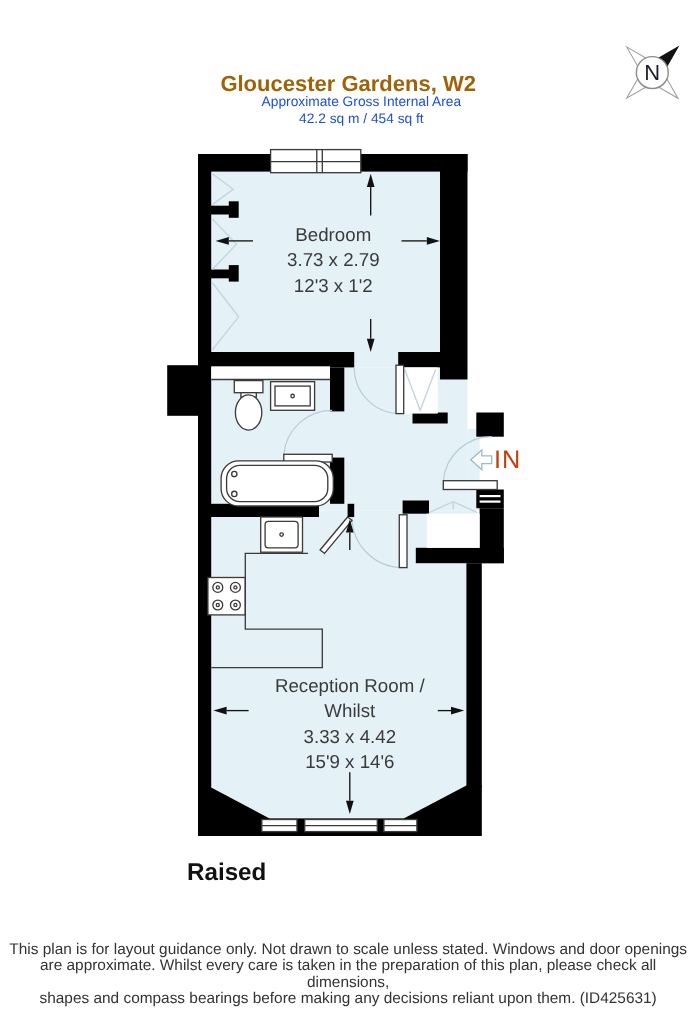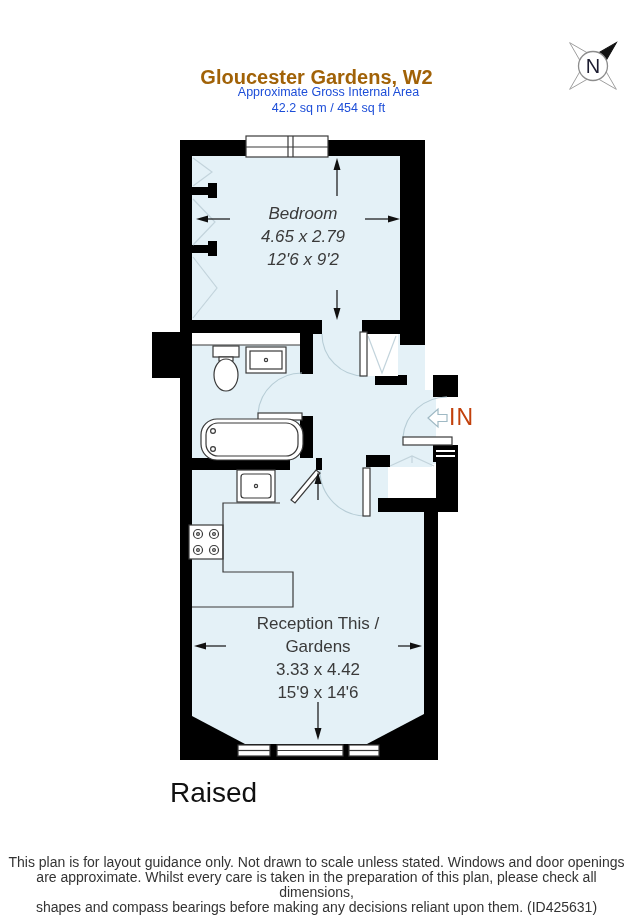--- a/index.html
+++ b/index.html
@@ -10,24 +10,24 @@
     --label:#3a3a3a;
   }
   html,body{margin:0;padding:0;background:#fff;}
   .page{position:relative;width:633px;height:922px;background:#fff;overflow:hidden;
         font-family:"Liberation Sans",sans-serif;}
   .abs{position:absolute;}
   .title{top:34px;left:0;width:100%;text-align:center;font-size:20px;font-weight:bold;color:#a16207;z-index:3;margin-top:32px;}
   .subtitle{top:84px;left:12px;width:100%;text-align:center;font-size:12.5px;line-height:16px;color:#1d4ed8;z-index:3;}
   .plan-svg{top:0;left:0;z-index:1;}
   .roomlabel{z-index:2;text-align:center;font-size:17px;line-height:23px;color:var(--label);}
-  .bedroom-label{top:202px;left:193px;width:220px;font-style:italic;}
+  .bedroom-label{top:202px;left:193px;width:220px;}
   .reception-label{top:612px;left:200px;width:236px;}
   .in-label{top:404px;left:449px;font-size:23px;color:#c2410c;z-index:2;letter-spacing:1px;}
-  .floor-label{top:776px;left:170px;font-size:28px;font-weight:normal;line-height:34px;color:#111;z-index:3;}
+  .floor-label{top:776px;left:170px;font-size:22px;font-weight:bold;line-height:34px;color:#111;z-index:3;}
   .disclaimer{top:855px;left:0;width:100%;text-align:center;font-size:14px;line-height:15px;color:#333;z-index:3;}
   .wall{fill:var(--wall);}
   .fill{fill:var(--room-fill);}
   .white{fill:#ffffff;}
   .fx{fill:#ffffff;stroke:#3a3a3a;stroke-width:1.2;}
   .thin{fill:none;stroke:#3a3a3a;stroke-width:1.2;}
   .arc{fill:none;stroke:var(--door-arc);stroke-width:1.1;}
   .chev{fill:none;stroke:var(--closet-line);stroke-width:1.2;}
   .dim{stroke:#111;stroke-width:1.2;}
   .dimhead{fill:#111;}
@@ -205,27 +205,27 @@
       <polygon class="dimhead" points="194,646 206,642.5 206,649.5"></polygon>
       <line class="dim" x1="398" y1="646" x2="410" y2="646"></line>
       <polygon class="dimhead" points="422,646 410,642.5 410,649.5"></polygon>
       <line class="dim" x1="318" y1="702" x2="318" y2="728"></line>
       <polygon class="dimhead" points="318,740 314.5,728 321.5,728"></polygon>
     </g>
   </svg>
 
   <div class="abs roomlabel bedroom-label">
     <div>Bedroom</div>
-    <div>4.65 x 2.79</div>
-    <div>12'6 x 9'2</div>
+    <div>3.73 x 2.79</div>
+    <div>12'3 x 1'2</div>
   </div>
 
   <div class="abs roomlabel reception-label">
-    <div>Reception This /</div>
-    <div>Gardens</div>
+    <div>Reception Room /</div>
+    <div>Whilst</div>
     <div>3.33 x 4.42</div>
     <div>15'9 x 14'6</div>
   </div>
 
   <div class="abs in-label">IN</div>
 
   <div class="abs floor-label">
     <div>Raised</div>
   </div>
 

